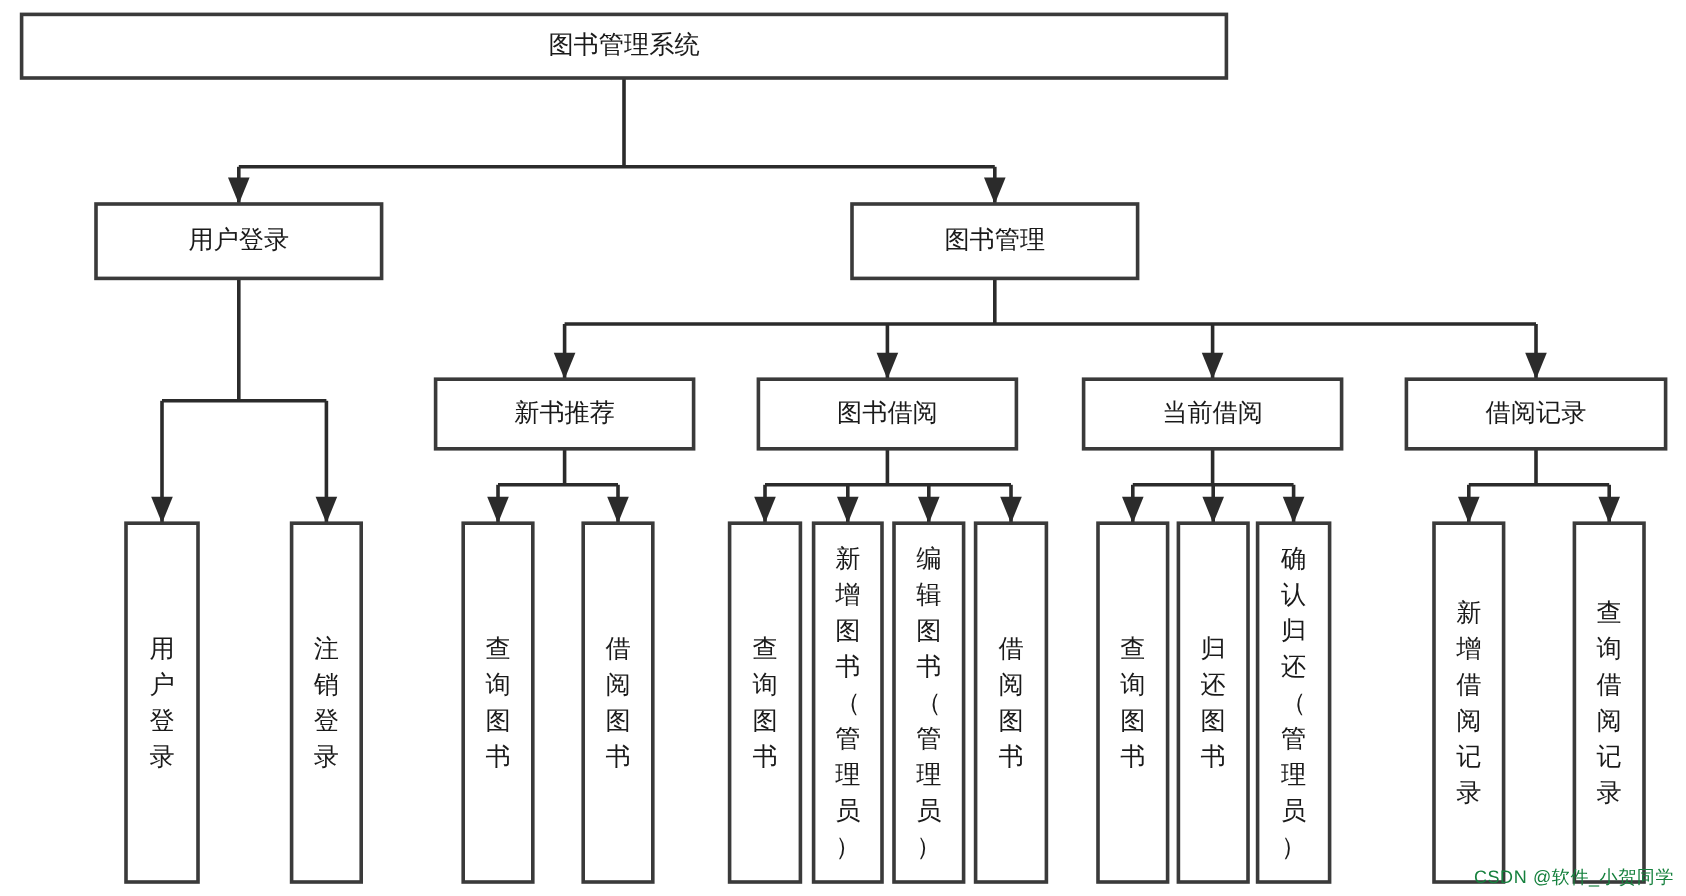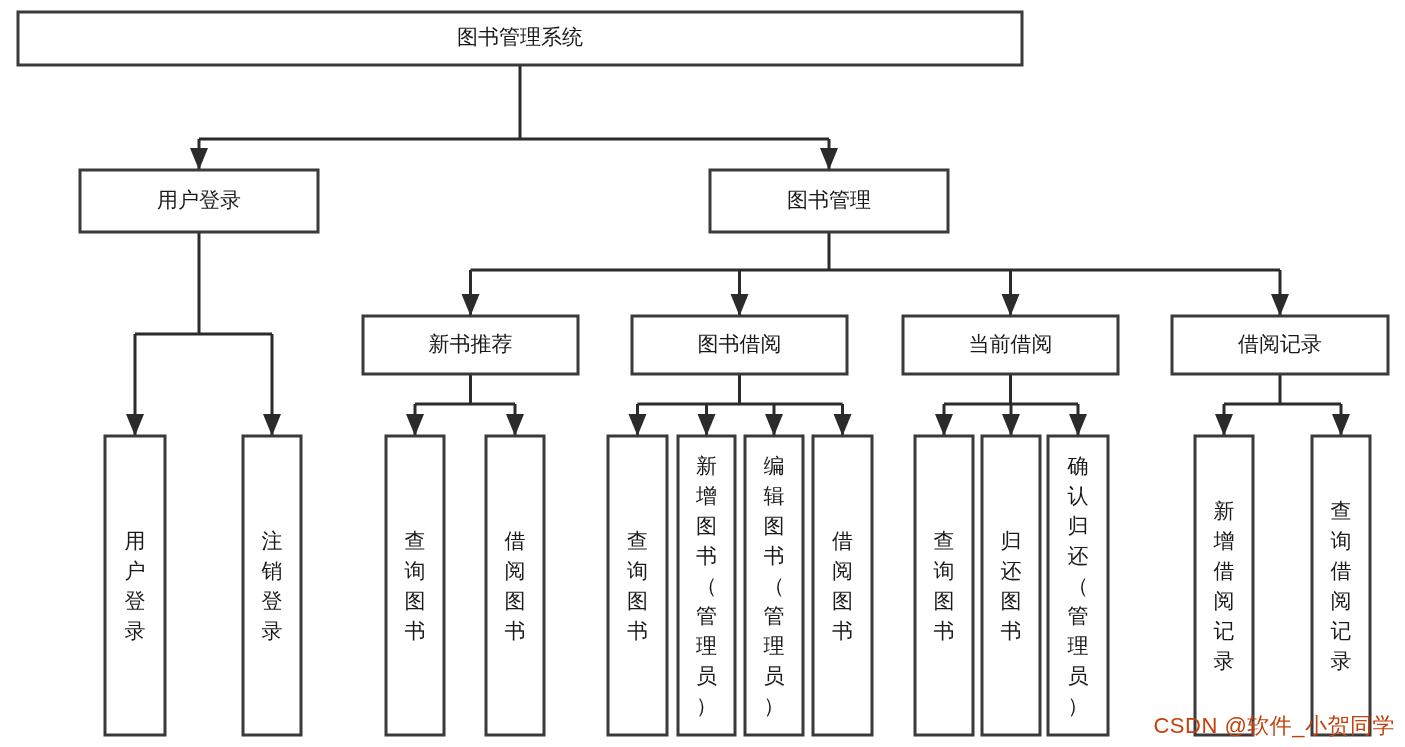--- a/index.html
+++ b/index.html
@@ -46,22 +46,22 @@
   }
   .arrow-head {
     fill: #2b2b2b;
     stroke: none;
   }
   .watermark {
     position: absolute;
     right: 10px;
     bottom: 6px;
     font-family: "Liberation Sans", "DejaVu Sans", sans-serif;
-    font-size: 22px;
-    color: #c2410c;
+    font-size: 15px;
+    color: #15803d;
     white-space: nowrap;
     letter-spacing: 0.5px;
   }
 </style>
 </head>
 <body>
 
 <div id="diagram-root">
   <svg class="flow" viewBox="0 0 1405 747" xmlns="http://www.w3.org/2000/svg">
     <g id="edges-layer">

